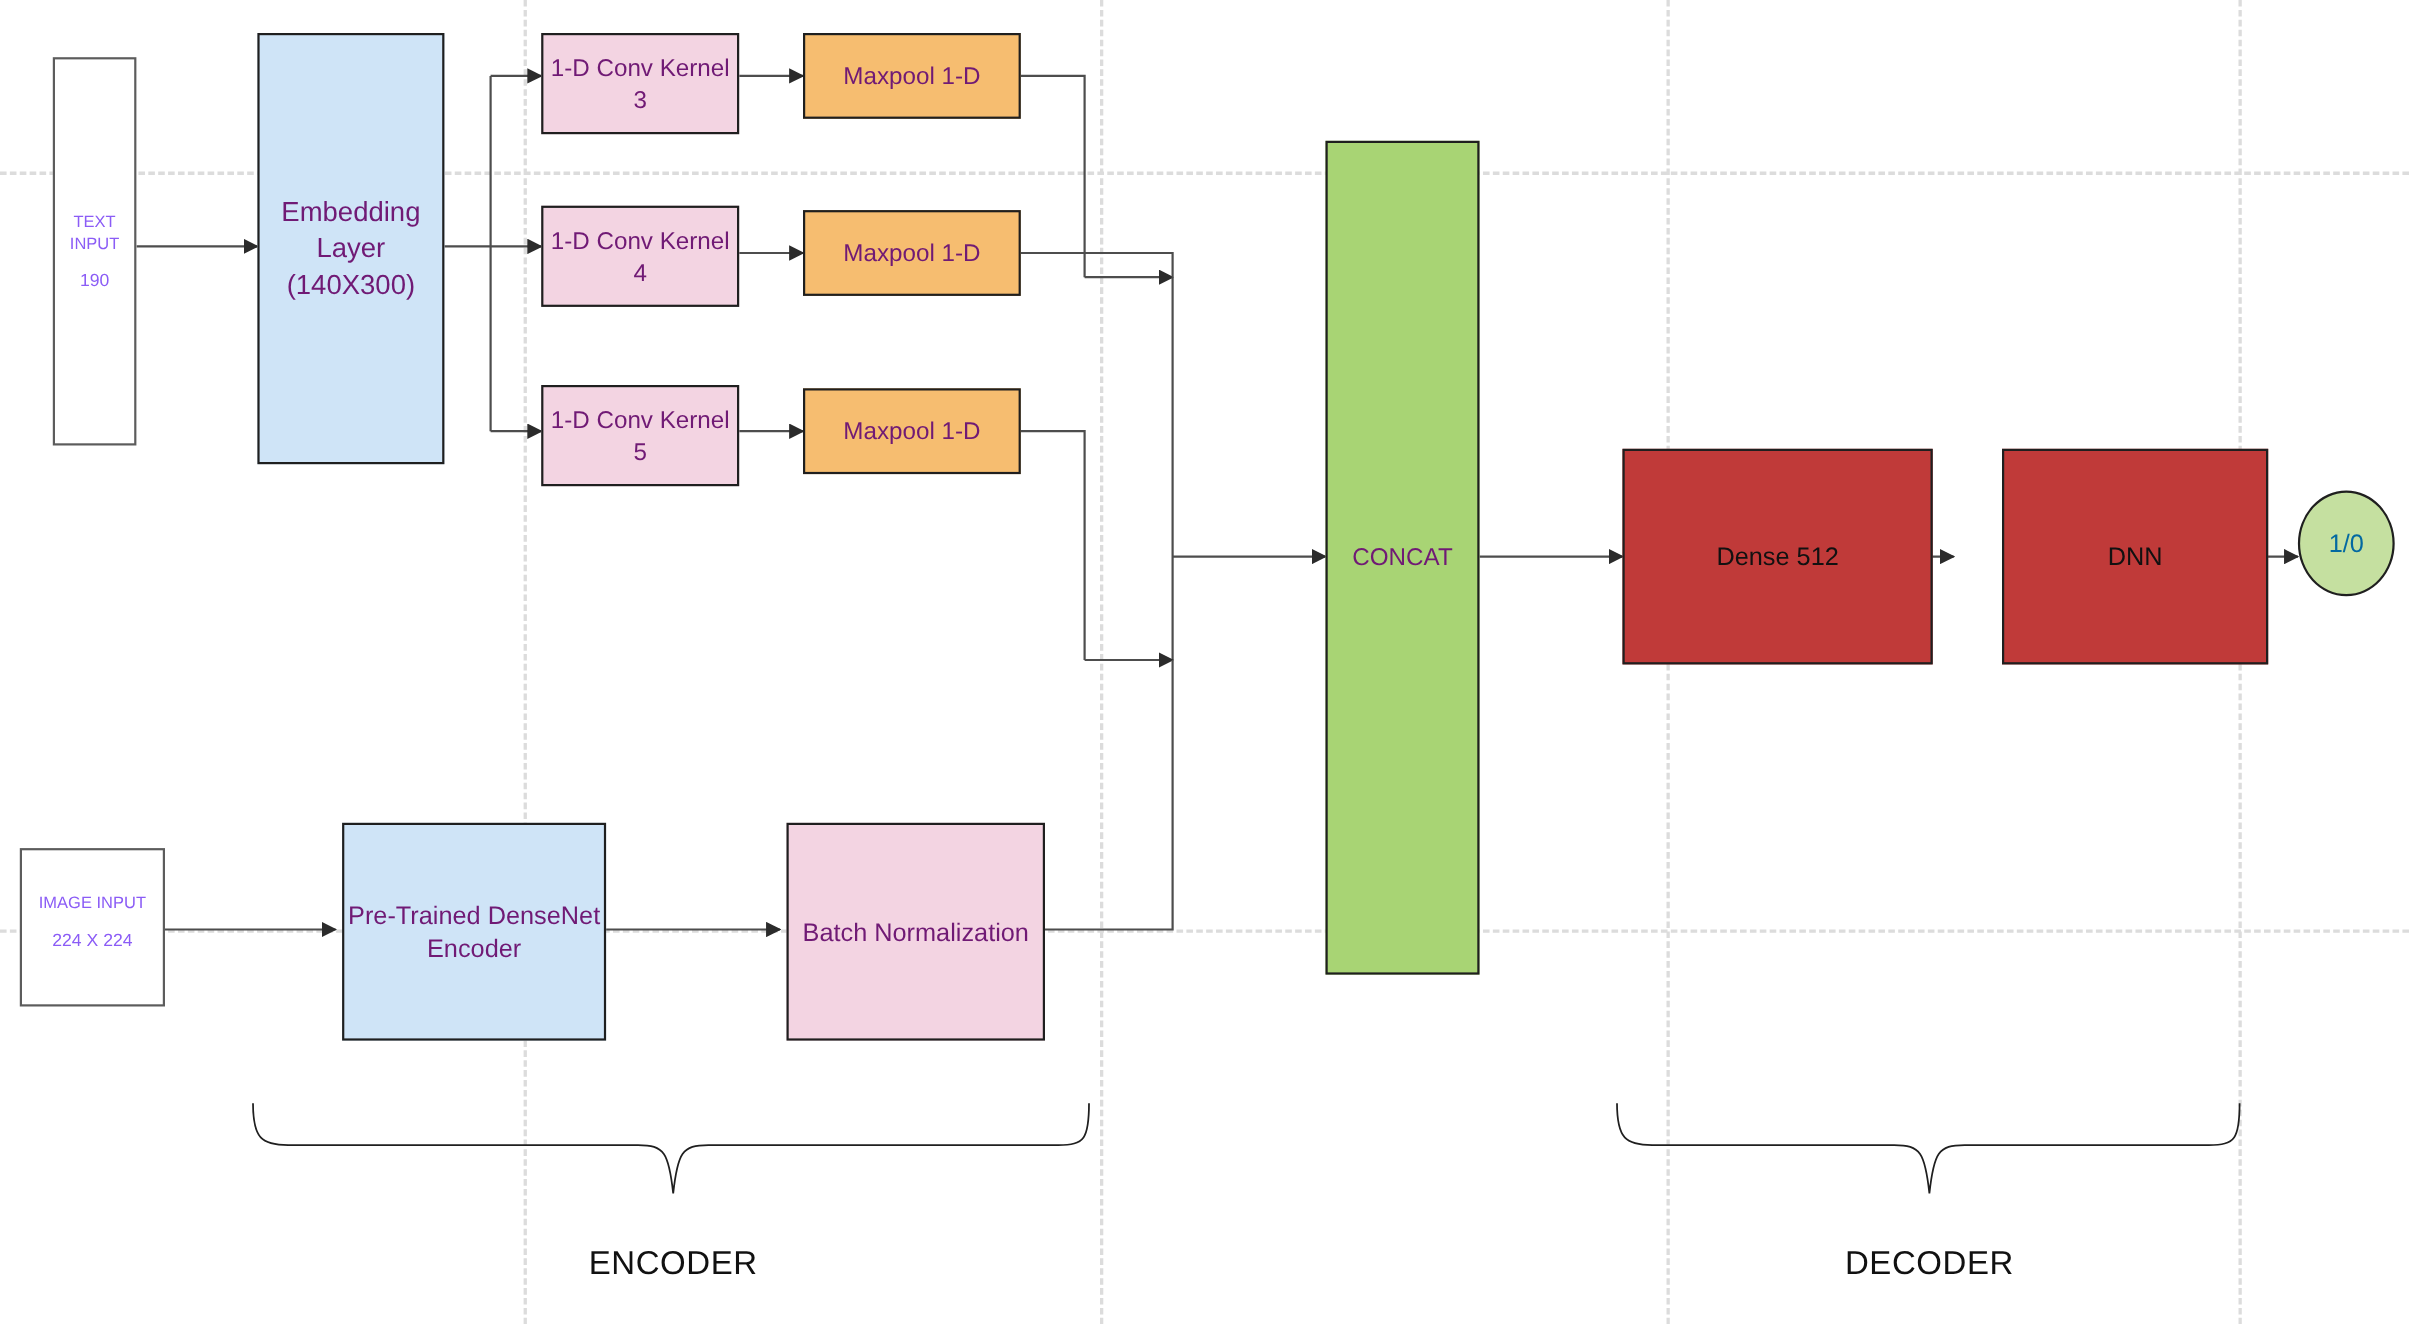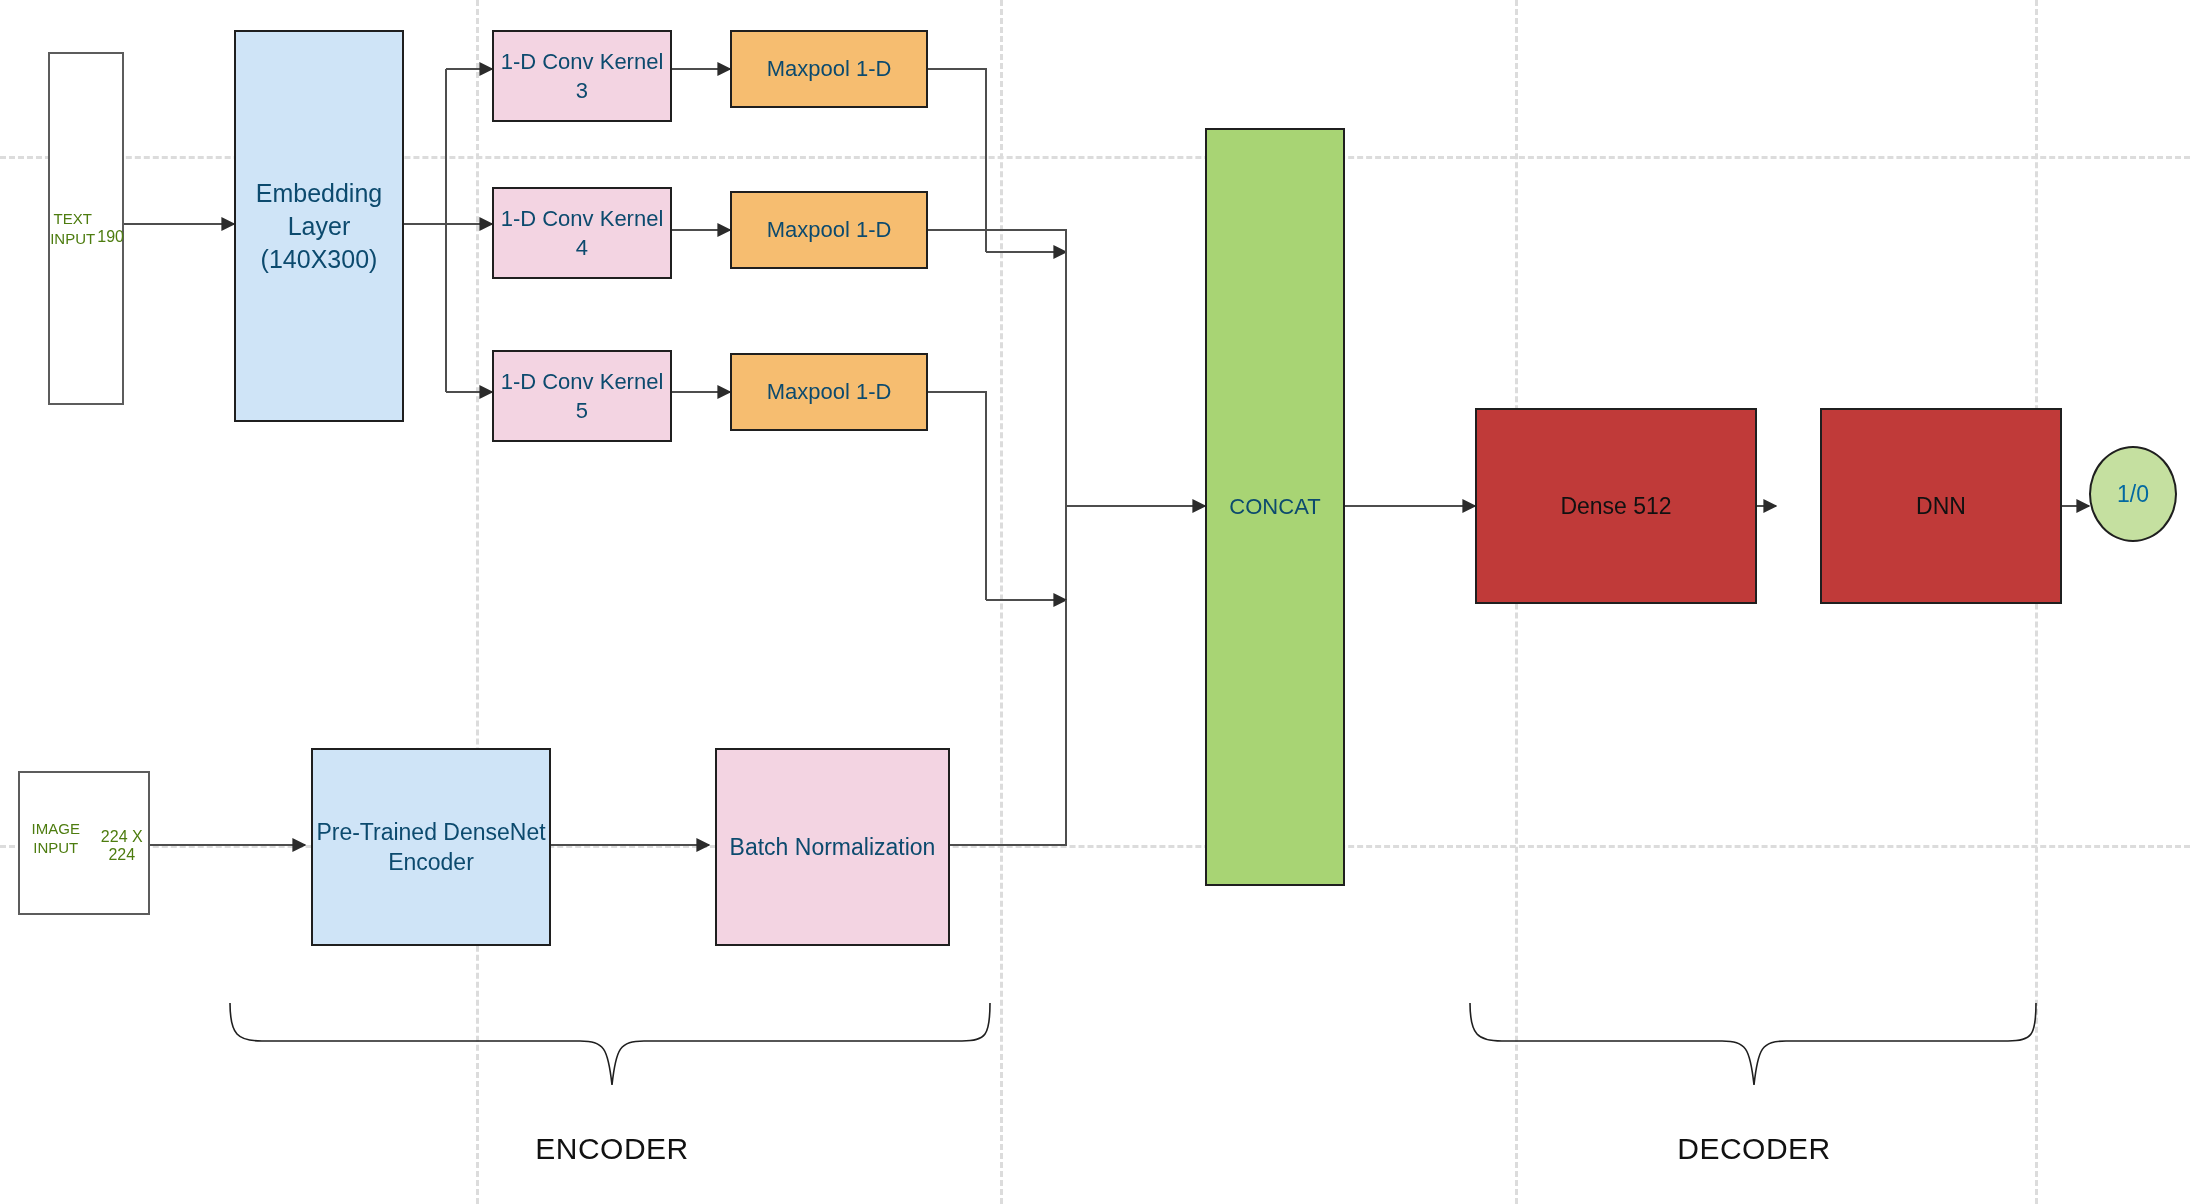--- a/index.html
+++ b/index.html
@@ -34,21 +34,21 @@
   }
   
   .node {
     position: absolute;
     box-sizing: border-box;
     border: 2px solid #1f1f1f;
     display: flex;
     align-items: center;
     justify-content: center;
     text-align: center;
-    color: #0c4a6e;
+    color: #701a75;
     line-height: 1.32;
     white-space: pre-line;
   }
   .node.plain {
     border: 2px solid #5c5c5c;
     background: #ffffff;
   }
   .node.blue    { background: #cfe4f7; }
   .node.pink    { background: #f3d4e2; }
   .node.orange  { background: #f6bd70; }
@@ -61,25 +61,25 @@
     border-radius: 50%;
     background: #c5e0a0;
     display: flex;
     align-items: center;
     justify-content: center;
     color: #0369a1;
   }
   .io-text {
     position: absolute;
     display: flex;
-    flex-direction: row;
+    flex-direction: column;
     align-items: center;
     justify-content: center;
     text-align: center;
-    color: #4d7c0f;
+    color: #8b5cf6;
     pointer-events: none;
   }
   .io-text .l1 { font-size: 15px; line-height: 1.3; }
   .io-text .l2 { font-size: 16px; margin-top: 16px; }
   .group-label {
     position: absolute;
     text-align: center;
     color: #111111;
     font-size: 30px;
     letter-spacing: 0.5px;

